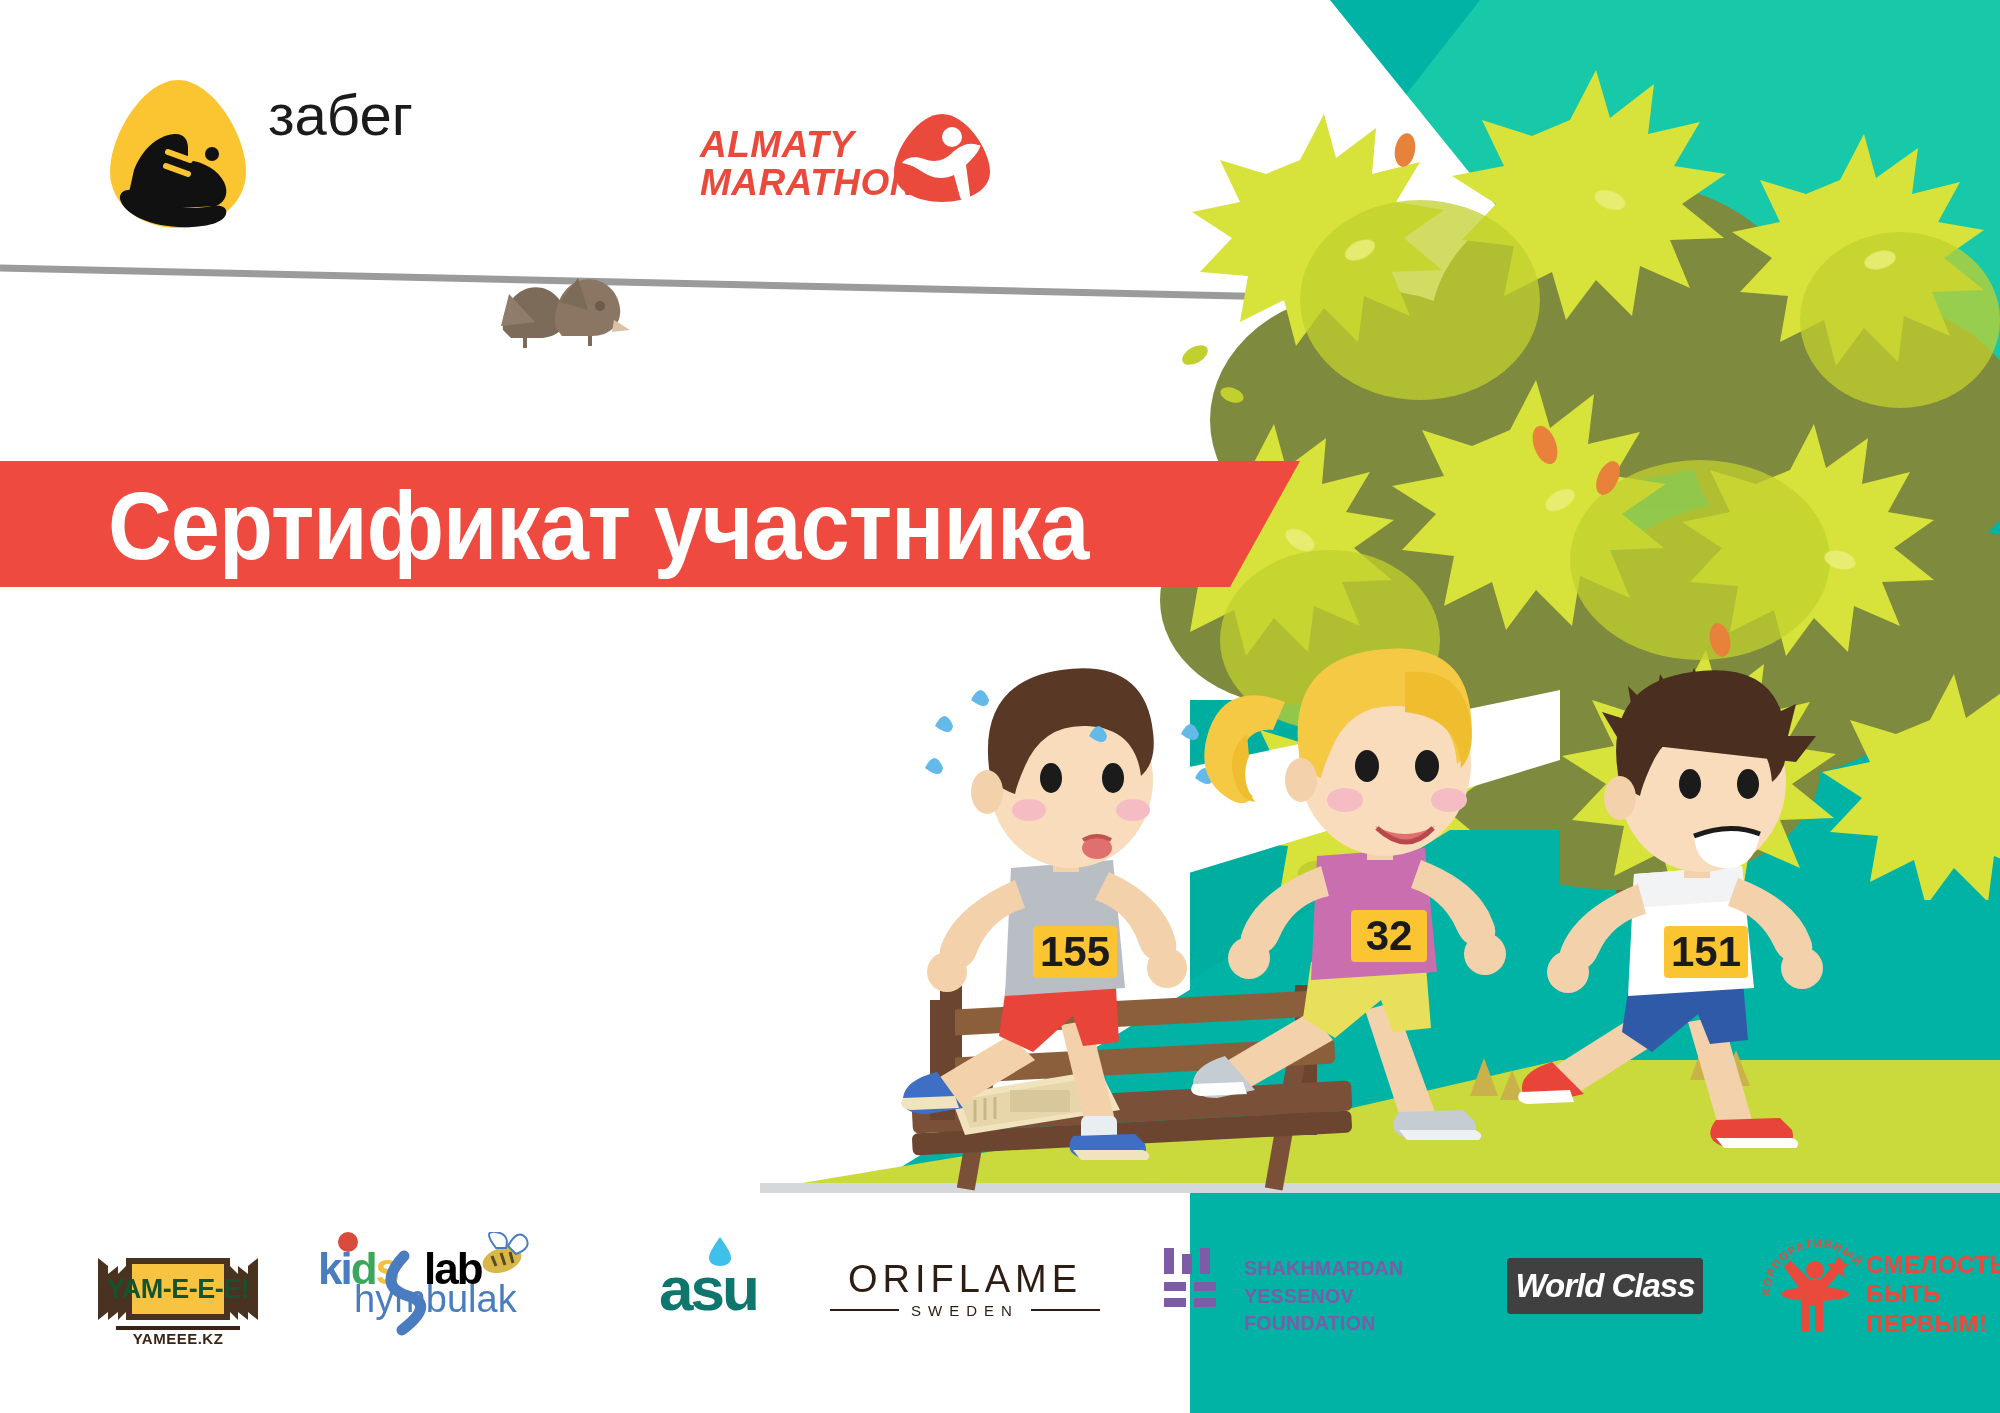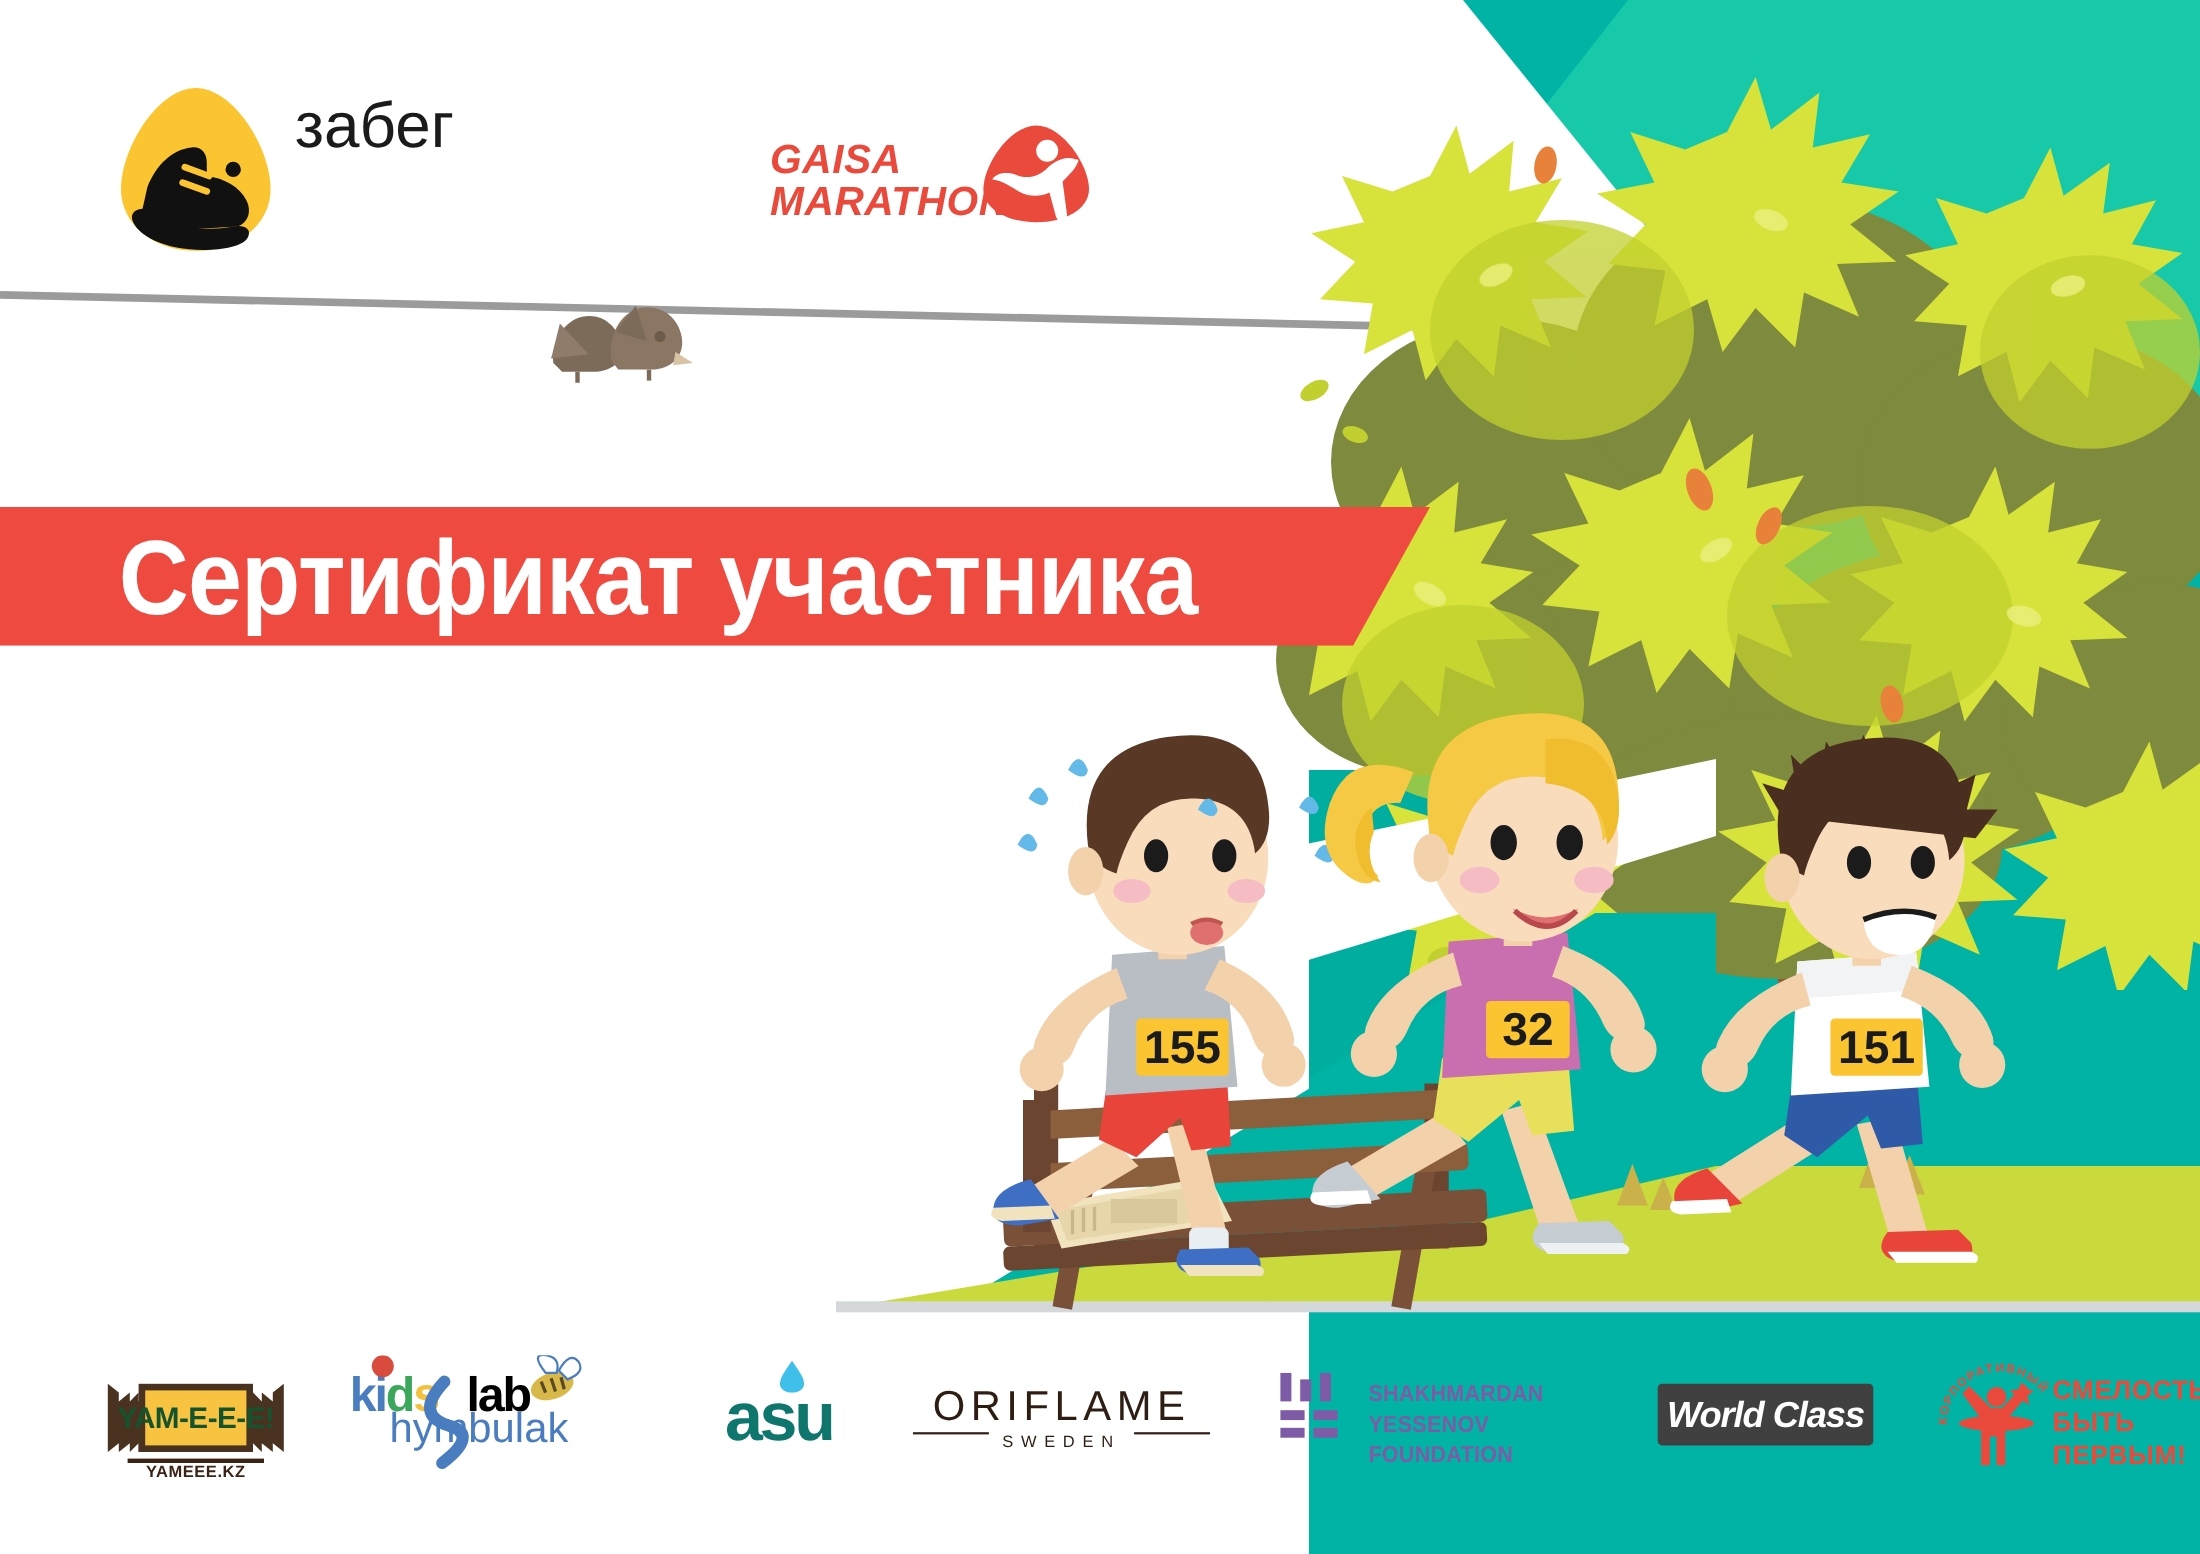--- a/index.html
+++ b/index.html
@@ -63,21 +63,21 @@
   .kl-sh { position:absolute; left:36px; top:52px; font-size:38px; font-weight:400;
      color:#4a7cc0; font-style:normal; }
 
   
   .sp-asu { left:628px; top:6px; width:160px; height:100px; }
   .asu-text { font-size:62px; font-weight:700; color:#0f766e; letter-spacing:-3px; }
 
   
   .sp-ori { left:830px; top:6px; width:270px; height:100px; }
   .ori-top { font-size:38px; font-weight:400; color:#2e1d12; letter-spacing:5px; }
-  .ori-bot-row { display:flex; gap:12px; margin-top:1px; }
+  .ori-bot-row { display:flex; align-items:center; gap:12px; margin-top:1px; }
   .ori-rule { height:2px; background:#2e1d12; flex:1; }
   .ori-bot { font-size:15px; font-weight:400; color:#2e1d12; letter-spacing:7px; }
 
   
   .sp-yes { left:1160px; top:10px; width:300px; height:95px; }
   .yes-mark { position:absolute; left:0; top:6px; width:64px; height:72px; }
   .yes-text { position:absolute; left:84px; top:12px; font-size:21px; font-weight:700;
      color:#7d5ba6; line-height:1.32; letter-spacing:0.3px; transform:scaleX(0.93);
      transform-origin:left center; }
 
@@ -396,21 +396,21 @@
       <circle cx="38" cy="126" r="11" fill="#111111"></circle>
       <circle cx="62" cy="122" r="5" fill="#111111"></circle>
     </svg>
     <div class="kids-words">
       <div class="kids-l2">забег</div>
     </div>
   </div>
 
   <div class="logo-almaty">
     <div class="am-text">
-      <div>GAISA</div>
+      <div>ALMATY</div>
       <div>MARATHON</div>
     </div>
     <svg class="am-mark" viewBox="0 0 100 92" xmlns="http://www.w3.org/2000/svg">
       <path d="M50,2 C74,2 98,38 98,60 C98,78 76,90 50,90 C24,90 2,78 2,60 C2,38 26,2 50,2 Z" fill="#ea4a3c"></path>
       <circle cx="60" cy="25" r="10" fill="#ffffff"></circle>
       <path d="M86,33 c-10,-4 -20,2 -26,8 c-8,8 -18,10 -28,6 c-8,-3 -18,-2 -22,4 c12,2 18,8 26,12
                c8,4 18,4 26,0 l6,22 c2,6 10,6 10,-2 l-4,-30 c6,-6 12,-12 14,-18 c1,-2 0,-2 -2,-2 Z" fill="#ffffff"></path>
     </svg>
   </div>
 

